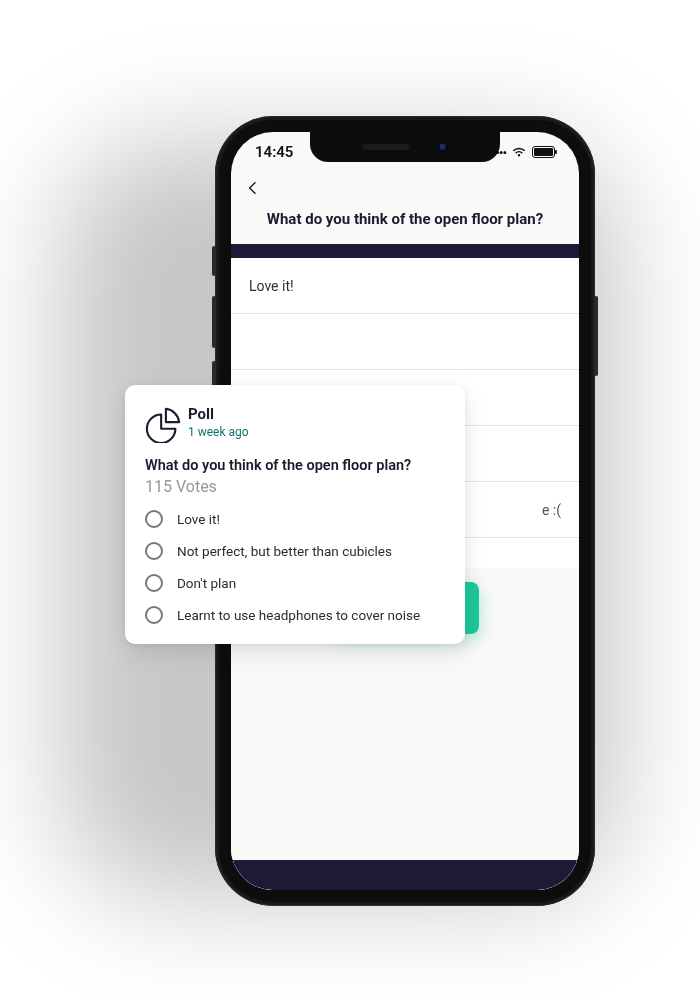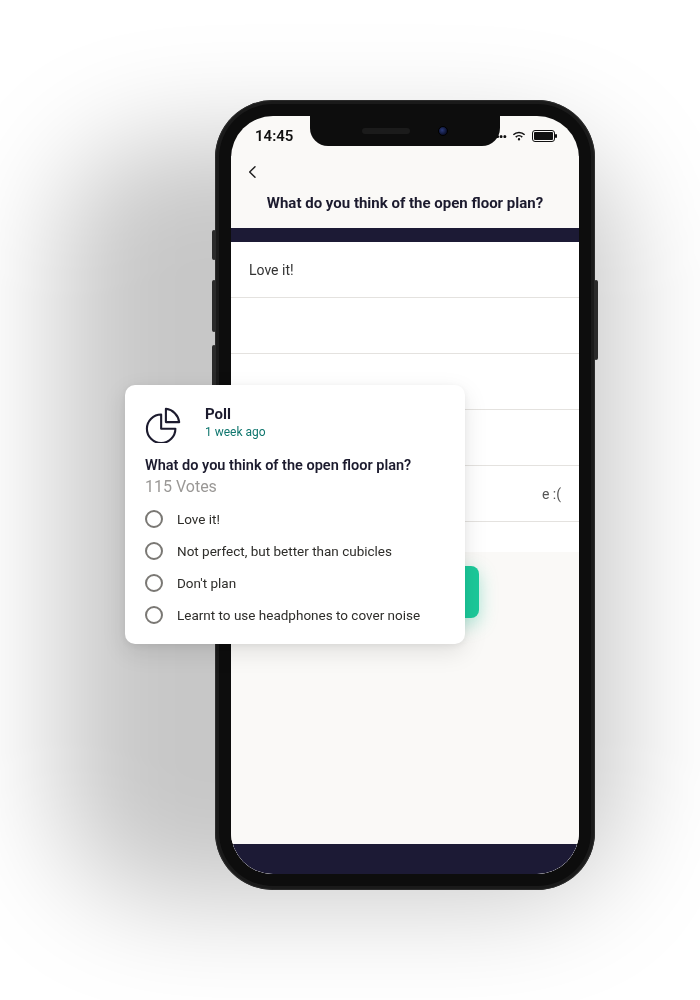--- a/index.html
+++ b/index.html
@@ -13,21 +13,21 @@
     left: 60px; top: 140px;
     width: 560px; height: 760px;
     border-radius: 110px;
     background: rgba(0,0,0,0.22);
     filter: blur(55px);
   }
 
   
   .phone {
     position: absolute;
-    left: 215px; top: 100px;
+    left: 215px; top: 116px;
     width: 380px; height: 790px;
     background: #1a1a1a;
     border-radius: 58px;
     padding: 4px;
     box-shadow: 0 0 0 1px #2b2b2b inset;
   }
   .phone-inner {
     width: 100%; height: 100%;
     background: #0d0d0d;
     border-radius: 54px;
@@ -130,21 +130,21 @@
   .poll-card {
     position:absolute;
     left: 125px; top: 385px;
     width: 340px;
     background:#fff;
     border-radius:10px;
     box-shadow: 0 8px 24px rgba(0,0,0,0.10), 0 2px 6px rgba(0,0,0,0.06);
     padding: 20px 20px 20px;
     z-index: 200;
   }
-  .poll-head { display:flex; gap:22px; align-items:flex-start; margin-bottom:14px; }
+  .poll-head { display:flex; gap:5px; align-items:flex-start; margin-bottom:14px; }
   .poll-icon { width:38px; height:38px; flex-shrink:0; }
   .poll-head-text .poll-type { font-weight:700; font-size:15px; color:#1c1b2e; }
   .poll-head-text .poll-age { font-size:12px; color:#0f766e; margin-top:2px; }
 
   .poll-question { font-size:14.5px; font-weight:600; color:#1c1b2e; }
   .poll-votes { font-size:16px; color:#9a9896; margin-top:3px; margin-bottom:14px; }
 
   .poll-options { display:flex; flex-direction:column; gap:14px; }
   .poll-option { display:flex; align-items:center; gap:14px; cursor:pointer; }
   .poll-radio {

